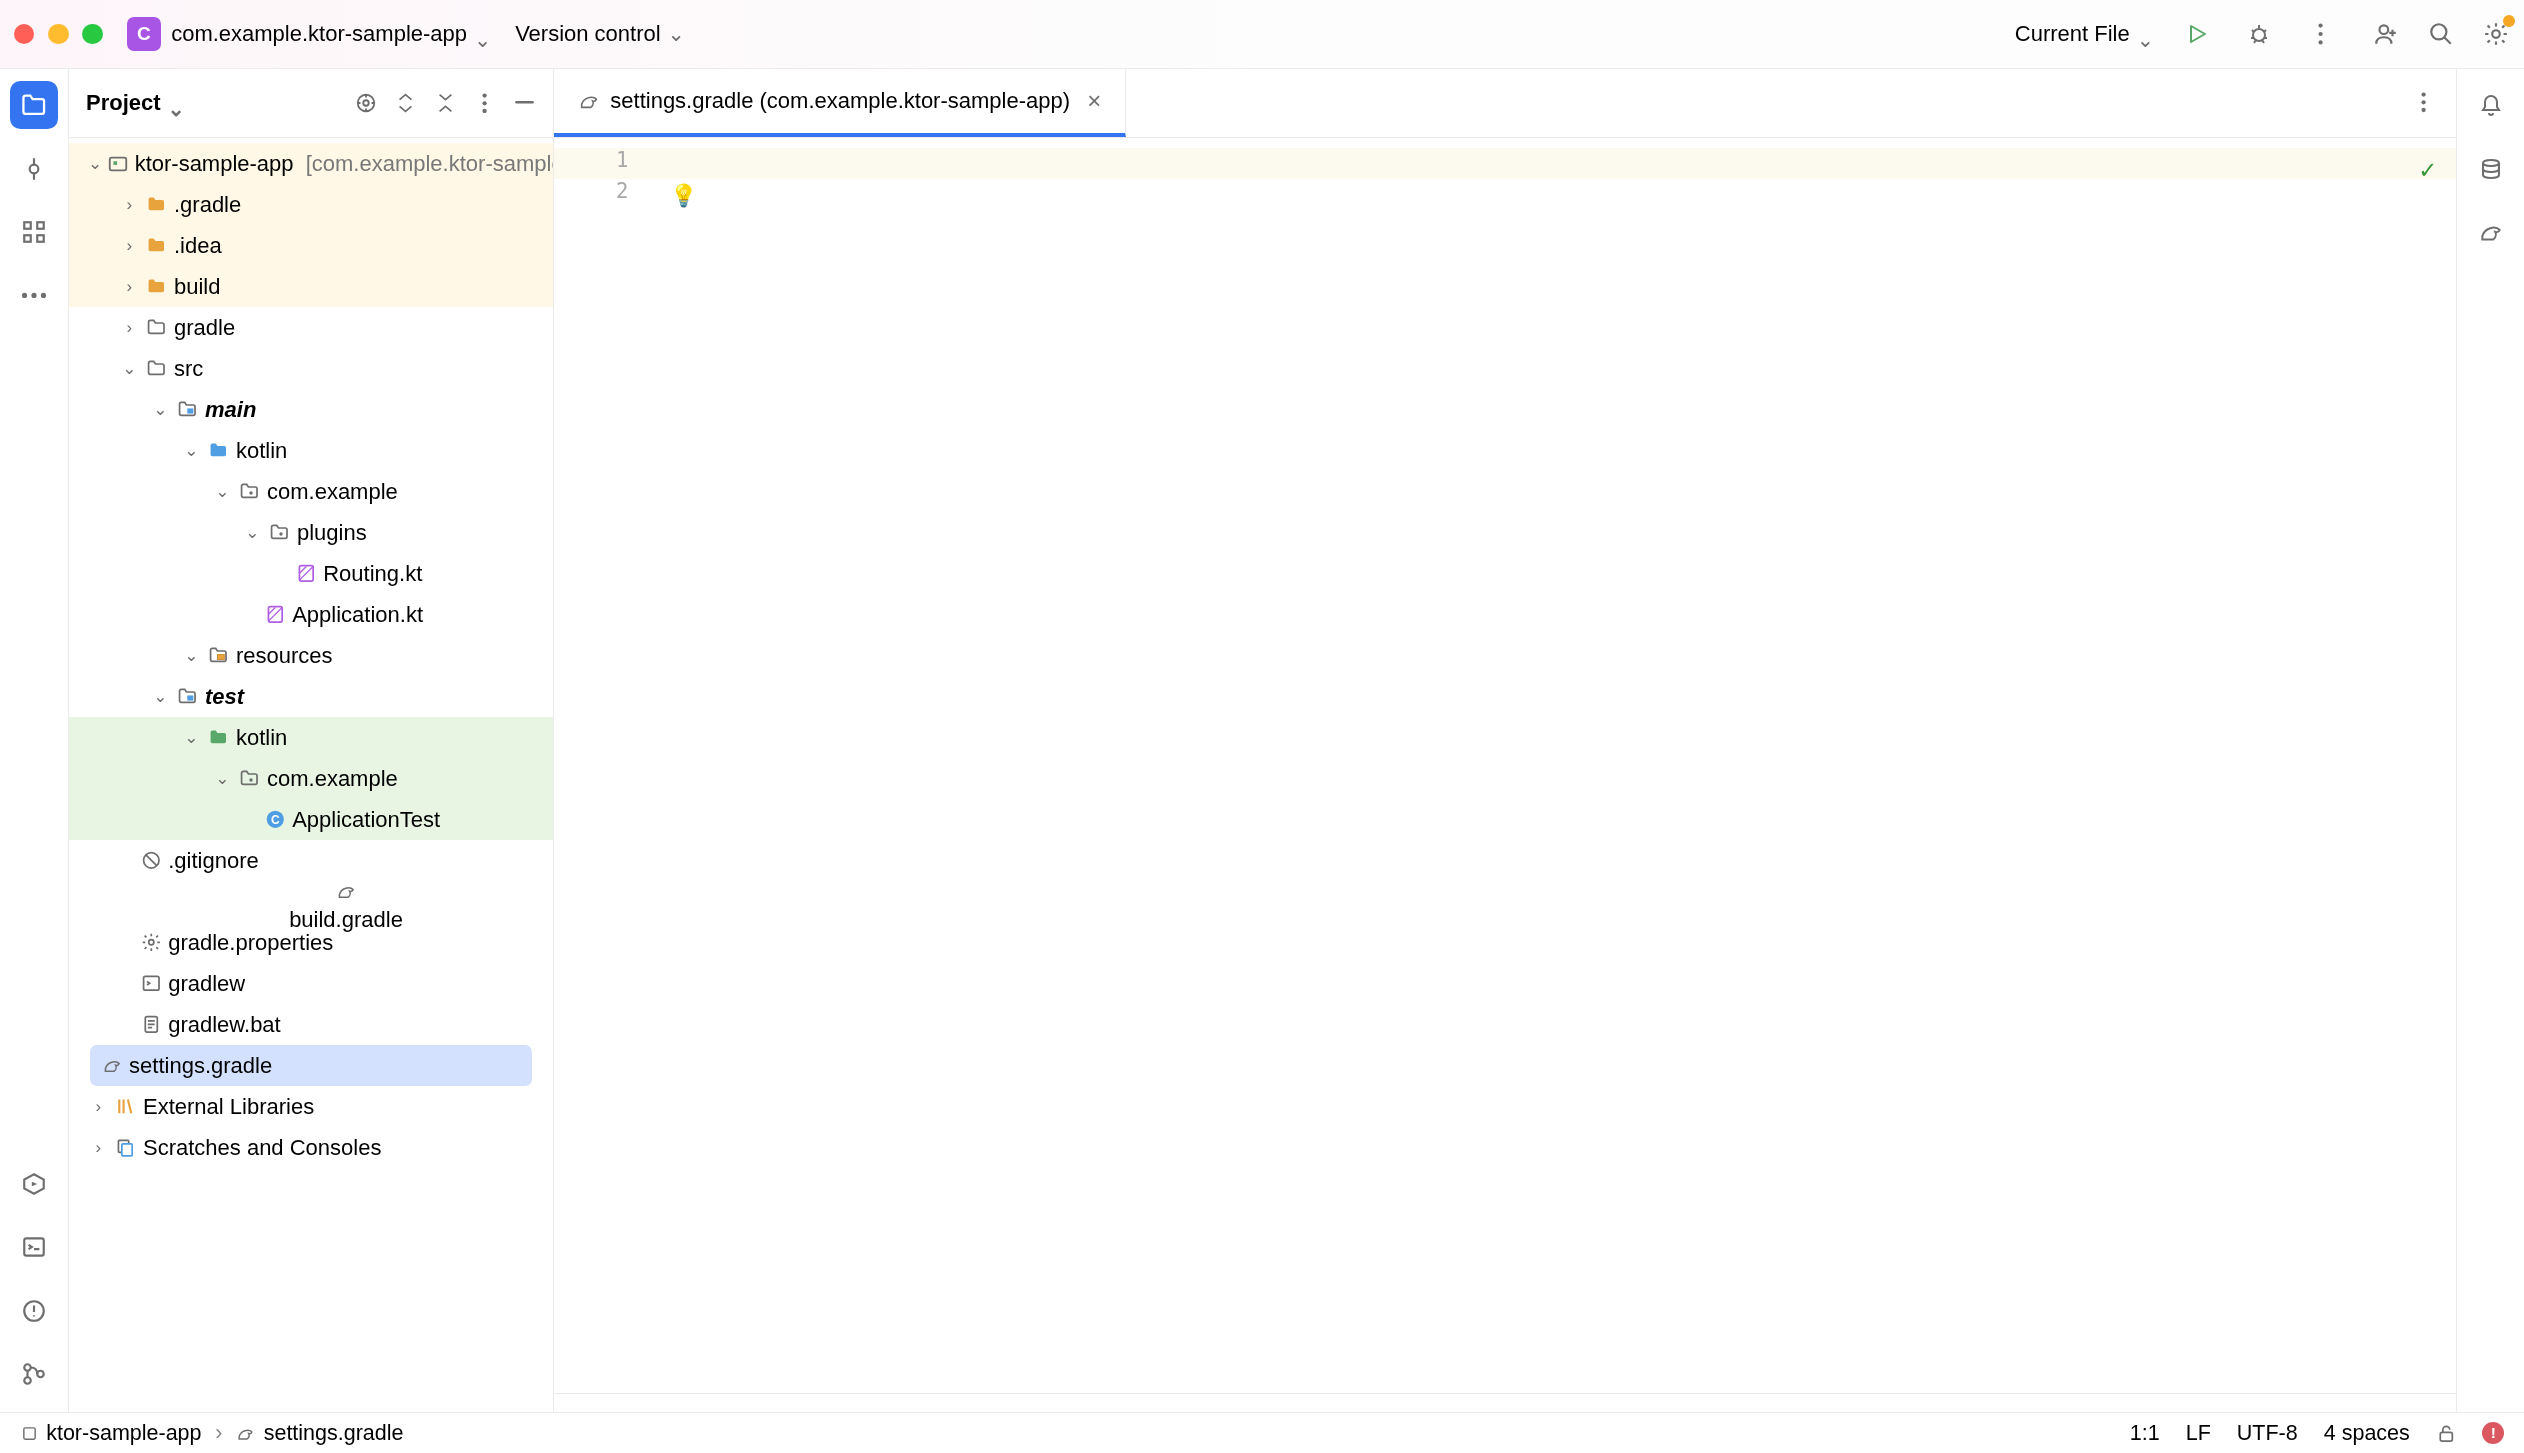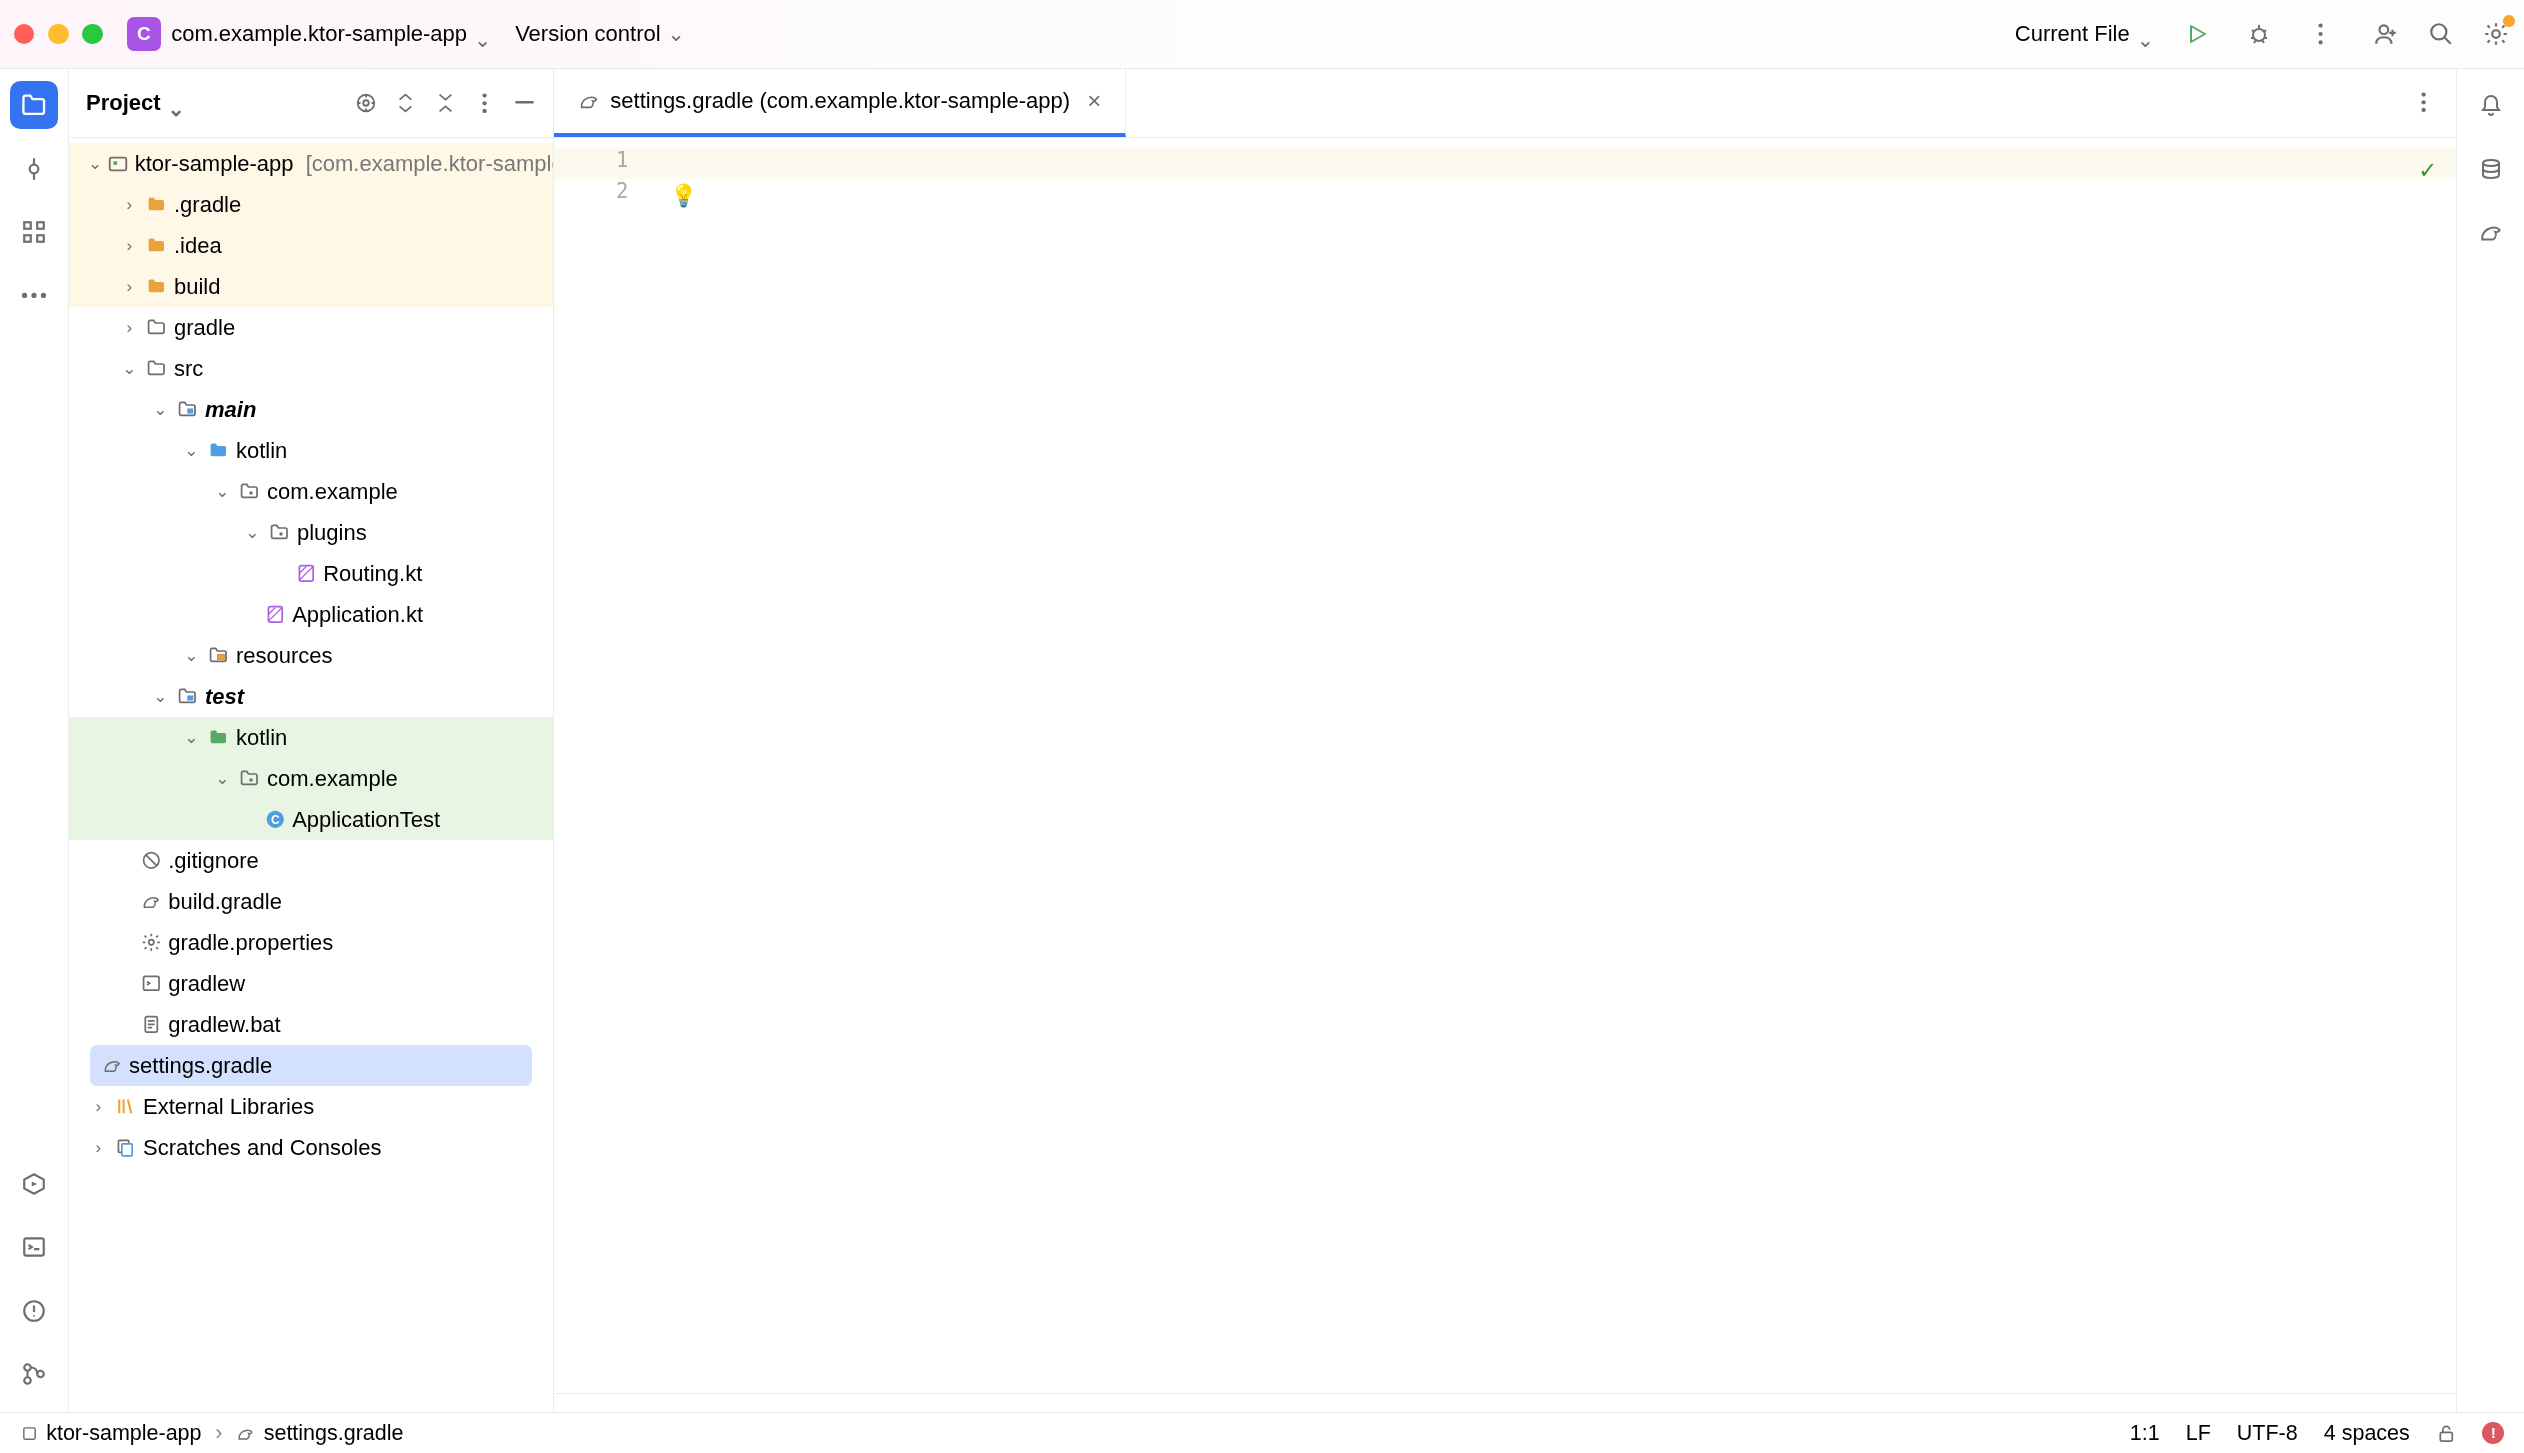--- a/index.html
+++ b/index.html
@@ -472,21 +472,21 @@
       </div>
       <div class="tree-row" style="padding-left:70px;">
         <span class="file-icon">
             <svg width="20.6" height="20.6" viewBox="0 0 24 24" fill="none">
               <circle cx="12" cy="12" r="9" stroke="#6e6e6e" stroke-width="2"></circle>
               <path d="M6 6l12 12" stroke="#6e6e6e" stroke-width="2"></path>
             </svg>
           </span>
         <span class="tree-label">.gitignore</span>
       </div>
-      <div class="tree-row" style="padding-left:70px;">
+      <div class="tree-row" style="padding-left:70px;flex-direction:column;">
         <span class="file-icon">
             <svg width="20.6" height="20.6" viewBox="0 0 24 24" fill="none">
               <path d="M4 16c2-8 12-10 16-6-1 3-4 2-4 2s2 4-2 7H4v-3z" stroke="#6e6e6e" stroke-width="1.8"></path>
             </svg>
           </span>
         <span class="tree-label">build.gradle</span>
       </div>
       <div class="tree-row" style="padding-left:70px;">
         <span class="file-icon">
             <svg width="20.6" height="20.6" viewBox="0 0 24 24" fill="none">

